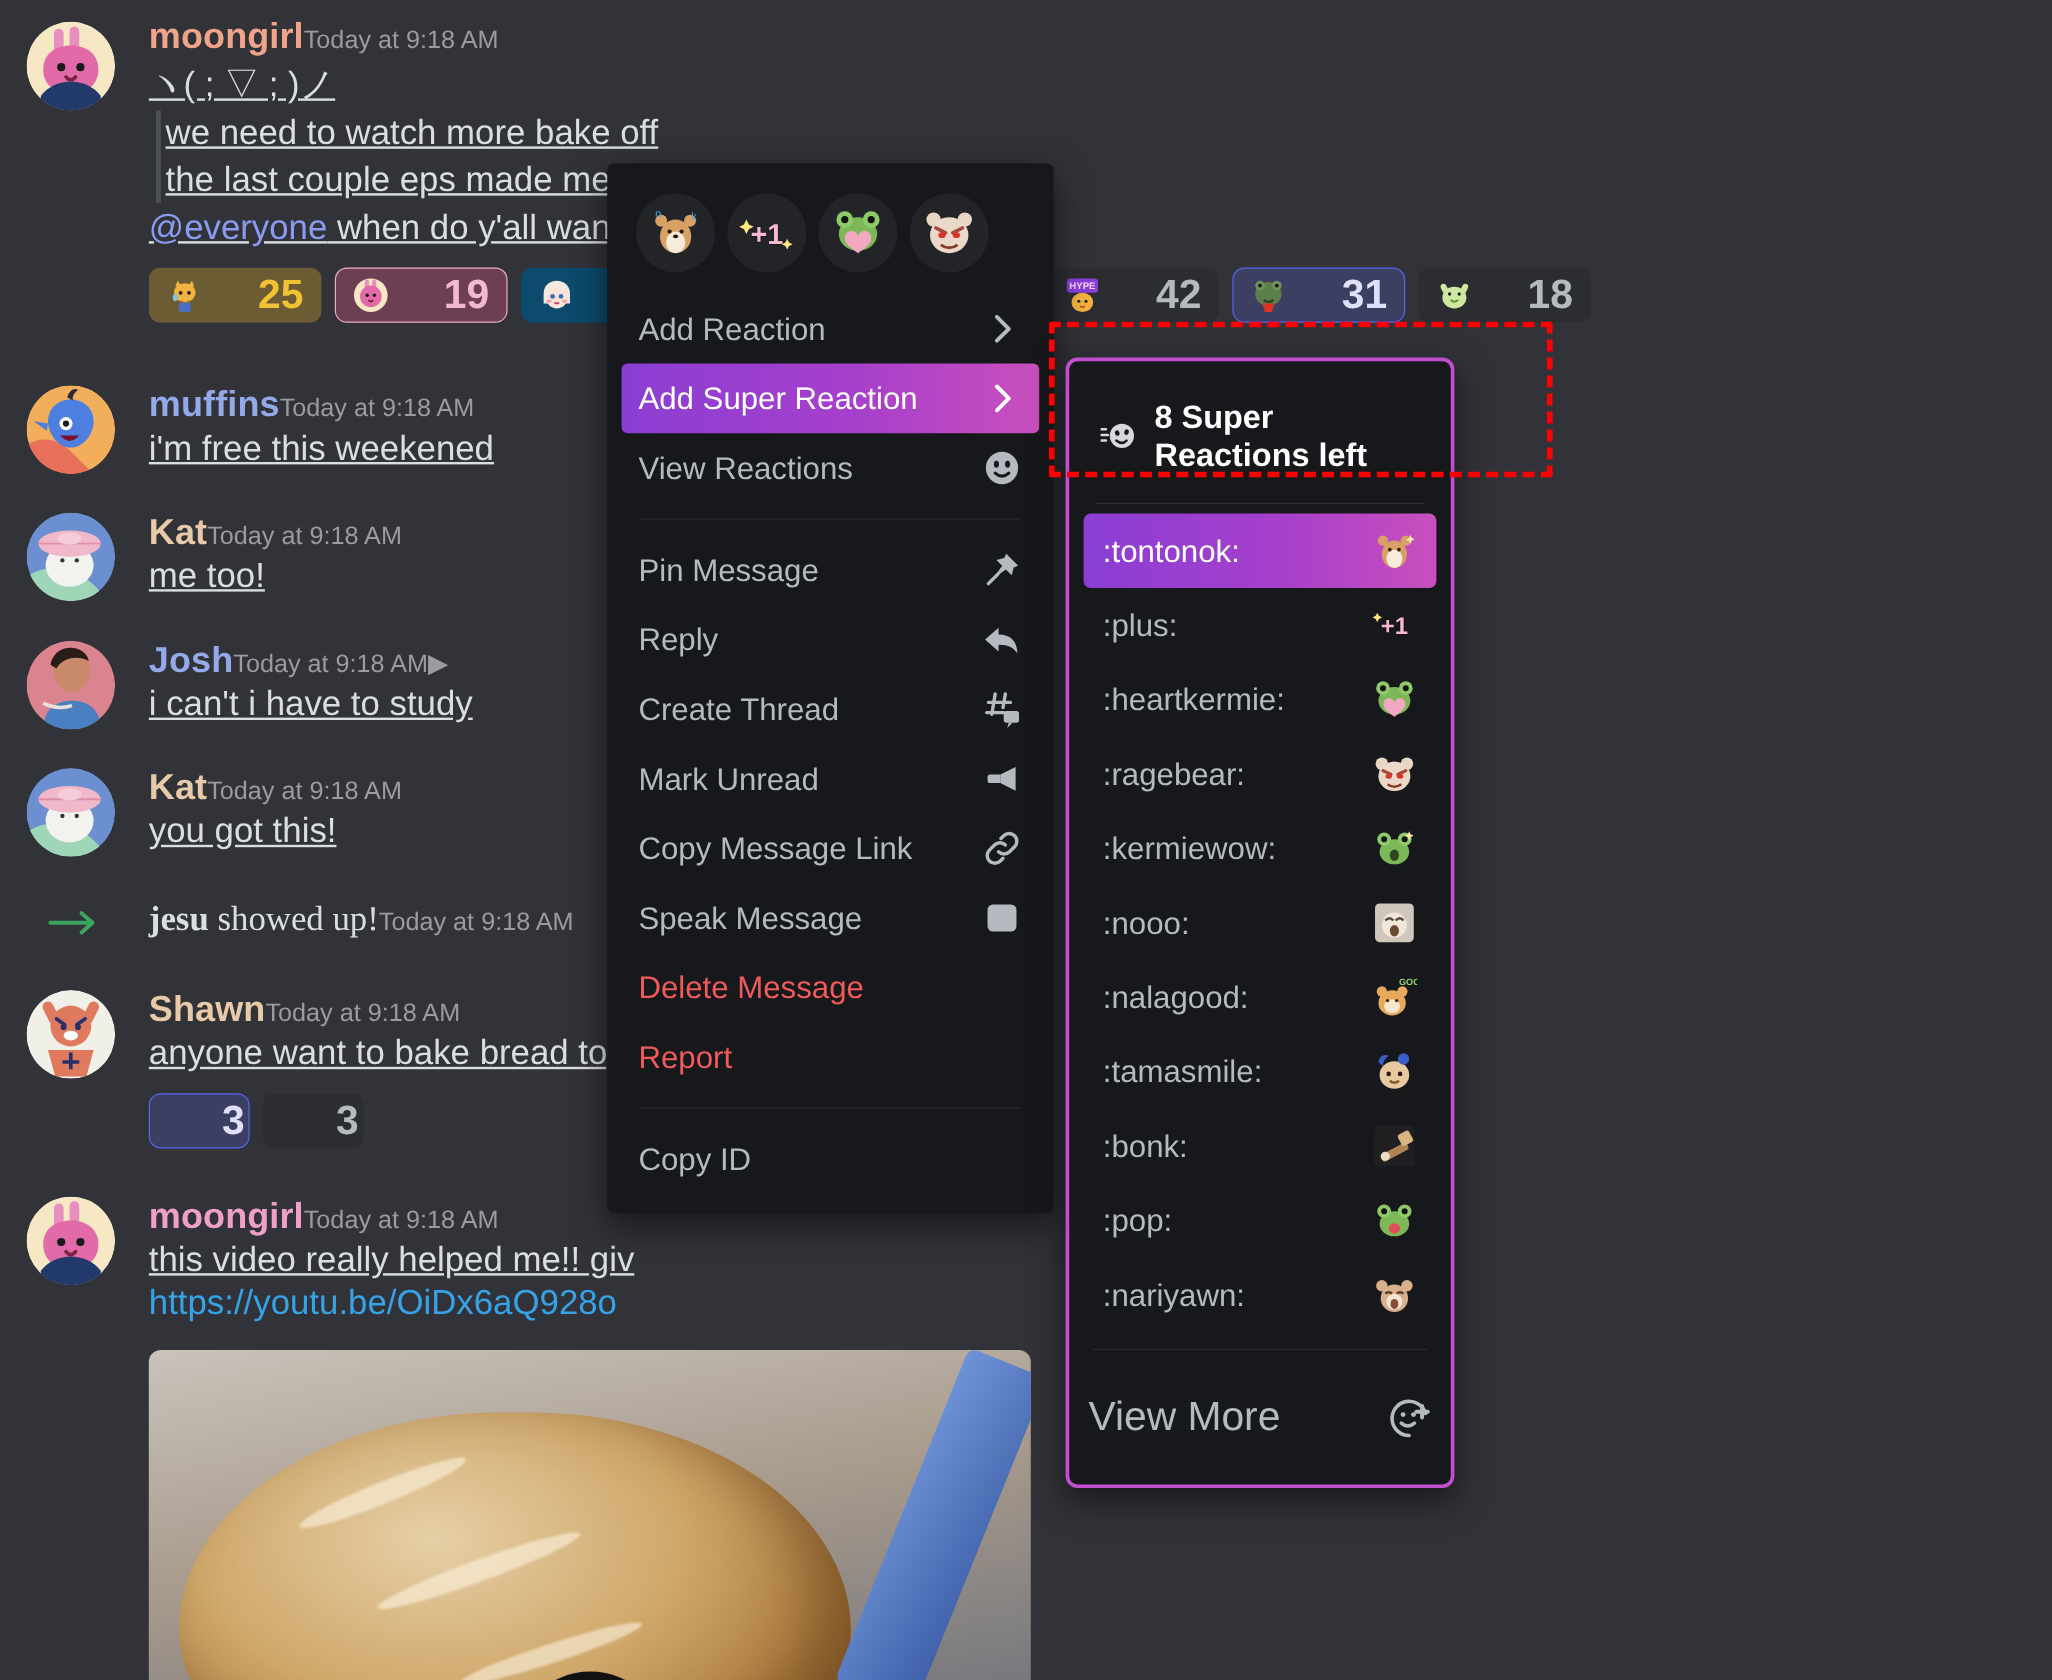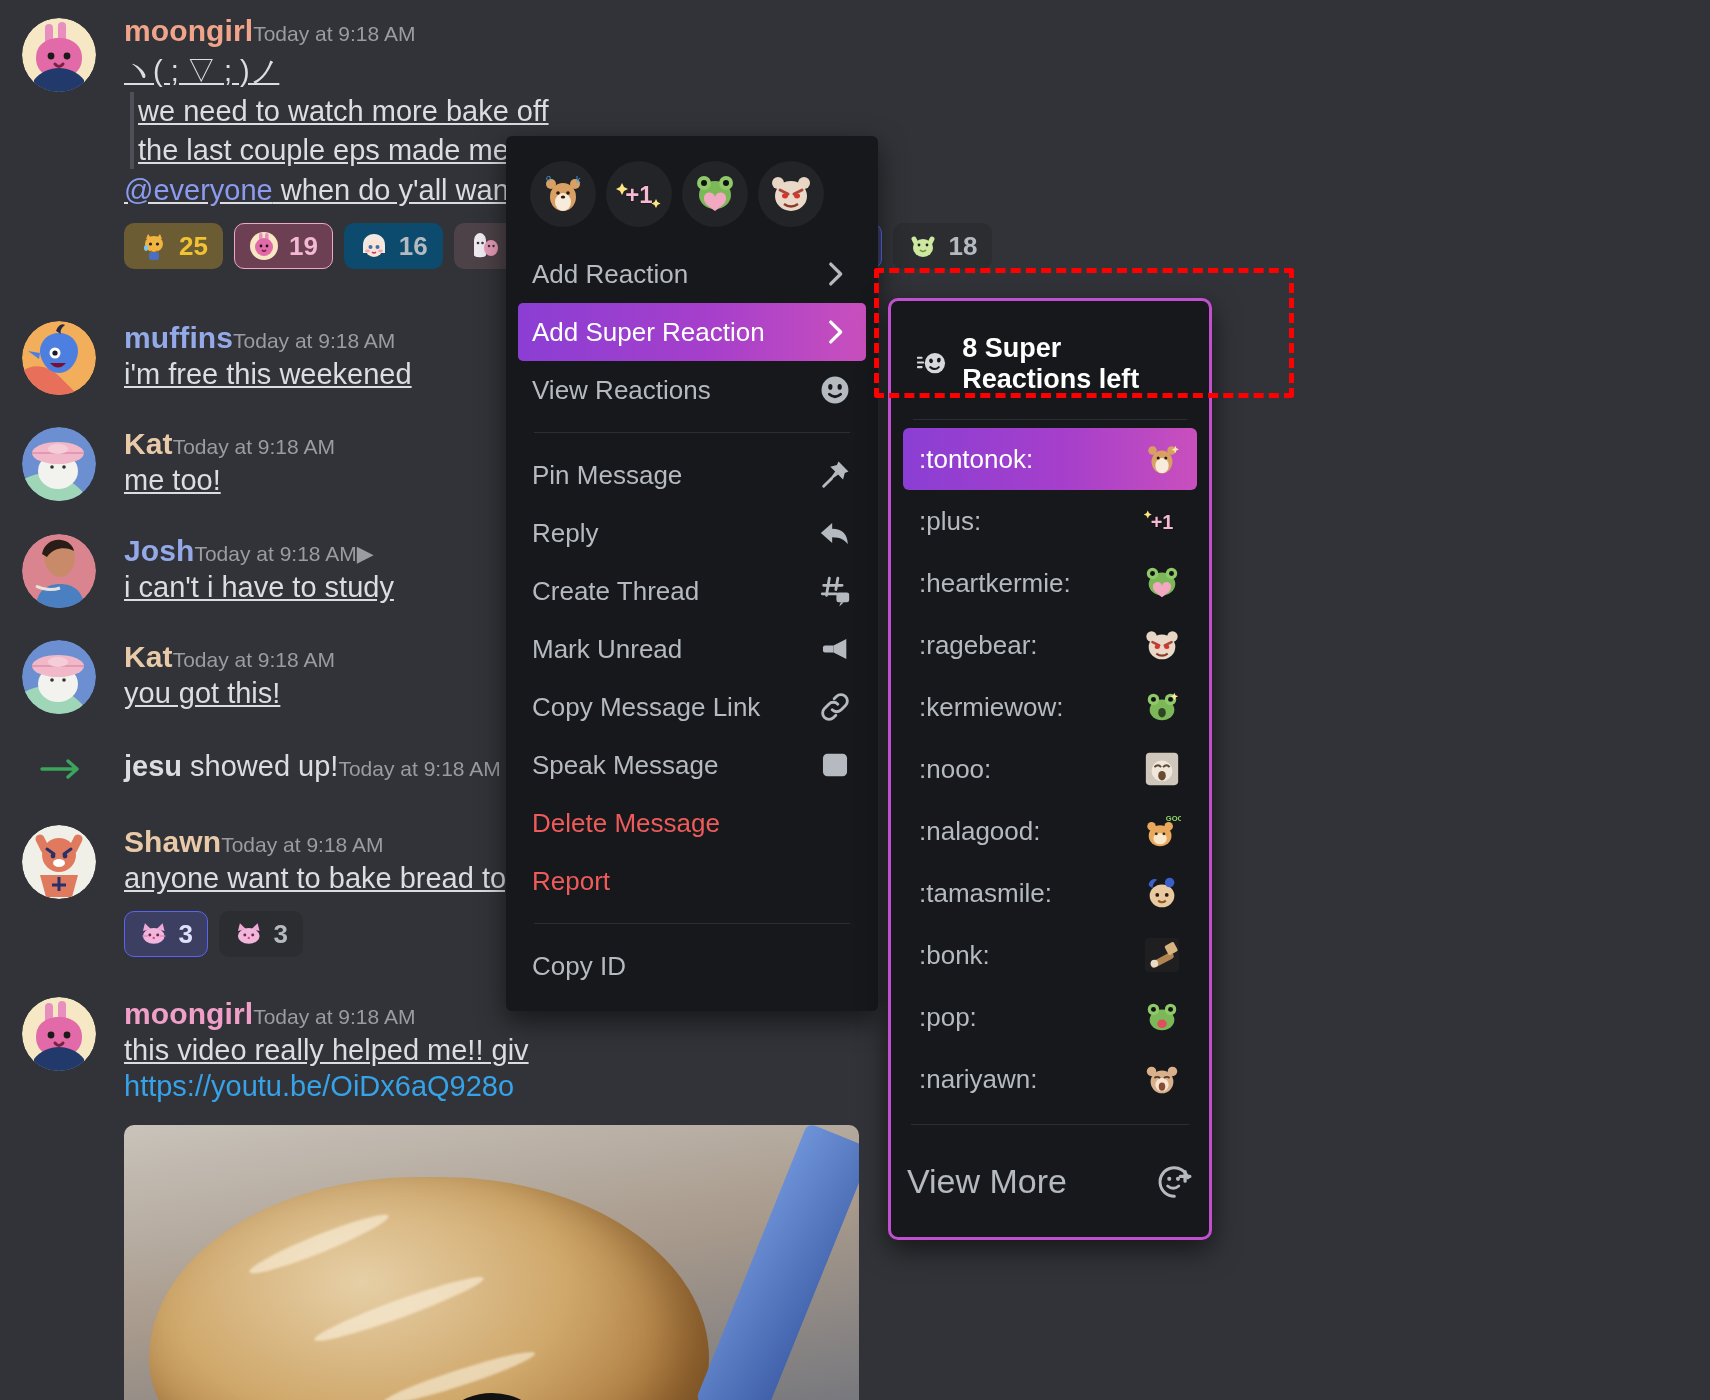--- a/index.html
+++ b/index.html
@@ -28,21 +28,21 @@
 
   .quote-block { border-left: 4px solid #4e5058; margin: 2px 0 2px 6px; padding-left: 4px; }
 
   
   .reactions { display: flex; gap: 11px; margin-top: 14px; flex-wrap: nowrap; }
   .pill {
     display: flex; align-items: center; gap: 10px;
     height: 46px; padding: 0 14px; border-radius: 10px;
     background: #2b2d31; border: 1px solid transparent;
   }
-  .pill .cnt { font-size: 26px; font-weight: bold; color: #b5bac1; }
+  .pill .cnt { font-size: 34px; font-weight: bold; color: #b5bac1; margin-left: 36px; }
   .pill.me { background: #3d3f62; border-color: #5865f2; }
   .pill.me .cnt { color: #dee0fc; }
   .pill .em { width: 30px; height: 30px; display:block; }
   .arrow-icon { position:absolute; left: 40px; width: 44px; }
 
   
   .embed {
     margin-top: 22px; width: 735px; height: 330px; border-radius: 10px;
     overflow: hidden; position: relative;
     background: linear-gradient(170deg,#c9c3bb 0%, #a89a8c 45%, #6a6f7a 100%);
@@ -324,21 +324,21 @@
         <span class="ts">Today at 9:18 AM</span>
       </div>
       <div class="body-line">you got this!</div>
     </div>
 
     <div class="msg" style="margin-top:38px;">
       <svg class="arrow-icon" style="position:absolute;left:40px;top:4px;" width="44" height="30" viewBox="0 0 44 30">
         <path d="M2 15h34M28 7l9 8-9 8" stroke="#3ba55d" stroke-width="3.4" fill="none" stroke-linecap="round" stroke-linejoin="round"></path>
       </svg>
       <div class="msg-head">
-        <span style="font-size:29px;color:#dbdee1;white-space:nowrap;"><b>jesu</b><span> showed up!</span></span>
+        <span style="font-size:29px;color:#dbdee1;white-space:nowrap;font-family:Liberation Serif, serif;"><b>jesu</b><span> showed up!</span></span>
         <span class="ts">Today at 9:18 AM</span>
       </div>
     </div>
 
     <div class="msg" style="margin-top:42px;">
       <div class="avatar">
         <svg viewBox="0 0 74 74" width="74" height="74">
           <circle cx="37" cy="37" r="37" fill="#f0efe8"></circle>
           <path d="M18 14l5 10M56 14l-5 10" stroke="#e07a5f" stroke-width="9" stroke-linecap="round"></path>
           <circle cx="37" cy="30" r="17" fill="#e07a5f"></circle>

